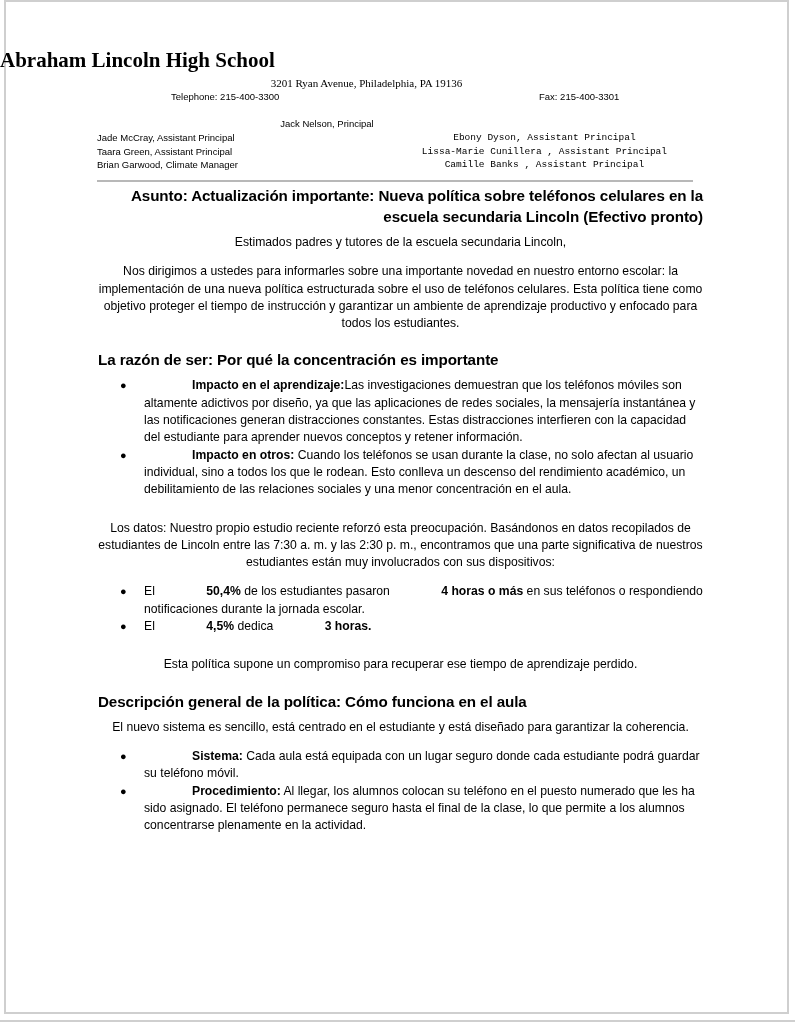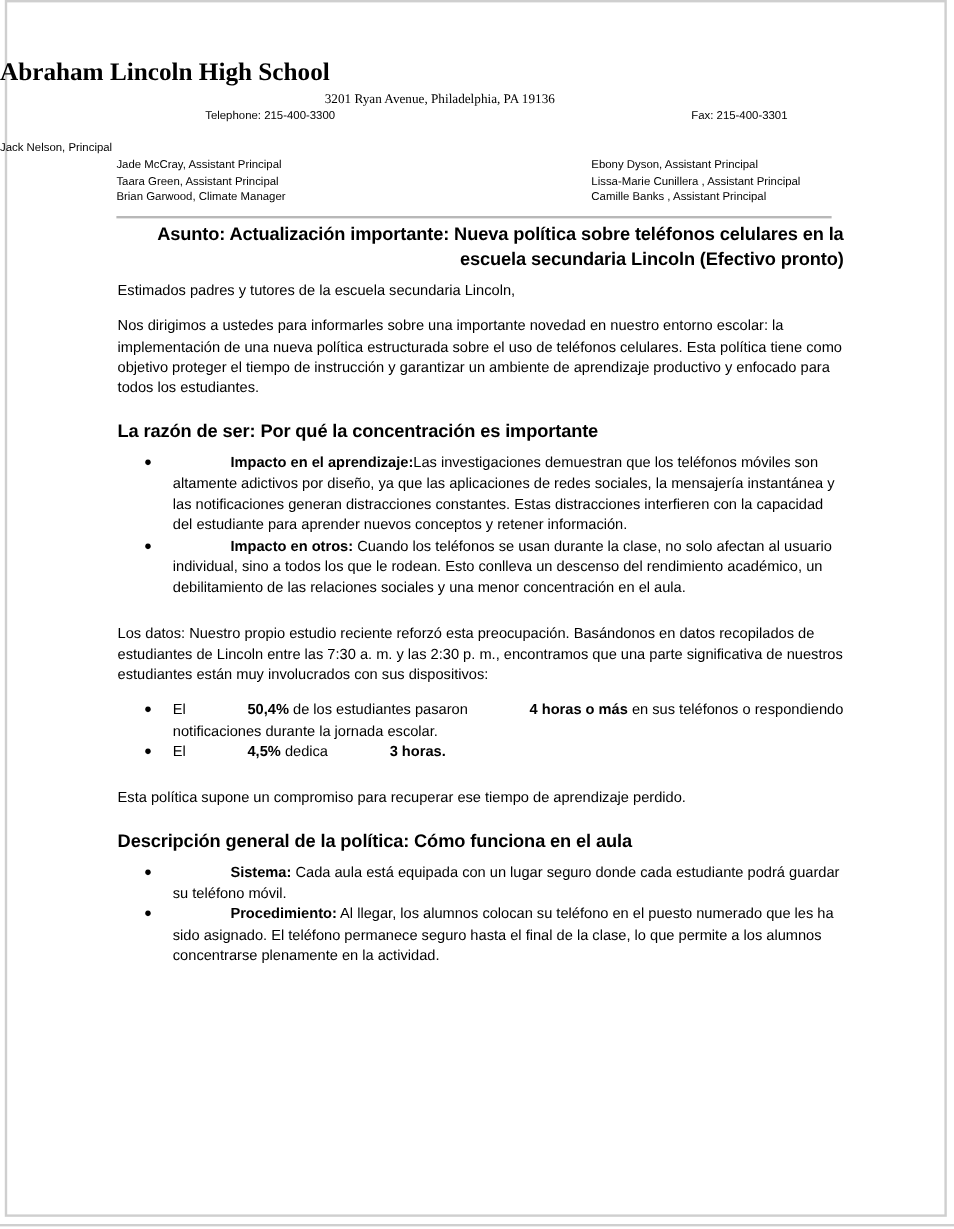--- a/index.html
+++ b/index.html
@@ -62,44 +62,45 @@
       left: 171px;
       font-size: 9.5px;
       line-height: 12px;
     }
     .fax {
       position: absolute;
       top: 91px;
       left: 539px;
       font-size: 9.5px;
       line-height: 12px;
-      margin-left: 37px;
     }
     .principal {
       position: absolute;
       top: 118px;
       left: 0;
       width: 654px;
+      text-align: center;
       font-size: 9.5px;
       line-height: 12px;
     }
     .staff-left {
       position: absolute;
       top: 131px;
       left: 97px;
       font-size: 9.5px;
       line-height: 13.5px;
     }
     .staff-right {
       position: absolute;
       top: 131px;
       right: 128px;
-      text-align: left;
+      text-align: center;
       font-size: 9.5px;
       line-height: 13.5px;
+      font-family: Liberation Mono, monospace;
     }
     .staff-line { display: block; white-space: nowrap; }
     .divider {
       position: absolute;
       top: 180px;
       left: 97px;
       width: 596px;
       height: 2px;
       background: #b8b8b8;
     }
@@ -114,20 +115,21 @@
     .subject {
       font-weight: bold;
       font-size: 15.2px;
       line-height: 21px;
       margin: 0 0 7px 0;
       letter-spacing: -0.1px;
       text-align: right;
     }
     .para {
       margin: 0 0 12px 0;
+      text-align: center;
     }
     .section-heading {
       font-weight: bold;
       font-size: 15.2px;
       line-height: 20px;
       margin: 18px 0 7px 0;
       letter-spacing: -0.1px;
     }
     ul.bullets {
       list-style: none;
@@ -197,20 +199,21 @@
     </li>
     <li>
       <span class="bullet">●</span>
       <span>El </span><b>4,5%</b><span> dedica </span><b>3 horas.</b><span></span>
     </li>
   </ul>
   <div class="gap-lg"></div>
   <p class="para">Esta política supone un compromiso para recuperar ese tiempo de aprendizaje perdido.</p>
 
   <div class="section-heading">Descripción general de la política: Cómo funciona en el aula</div>
+  <p class="para">El nuevo sistema es sencillo, está centrado en el estudiante y está diseñado para garantizar la coherencia.</p>
   <ul class="bullets">
     <li>
       <span class="bullet">●</span>
       <b>Sistema:</b><span> Cada aula está equipada con un lugar seguro donde cada estudiante podrá guardar su teléfono móvil.</span>
     </li>
     <li>
       <span class="bullet">●</span>
       <b>Procedimiento:</b><span> Al llegar, los alumnos colocan su teléfono en el puesto numerado que les ha sido asignado. El teléfono permanece seguro hasta el final de la clase, lo que permite a los alumnos concentrarse plenamente en la actividad.</span>
     </li>
   </ul>

